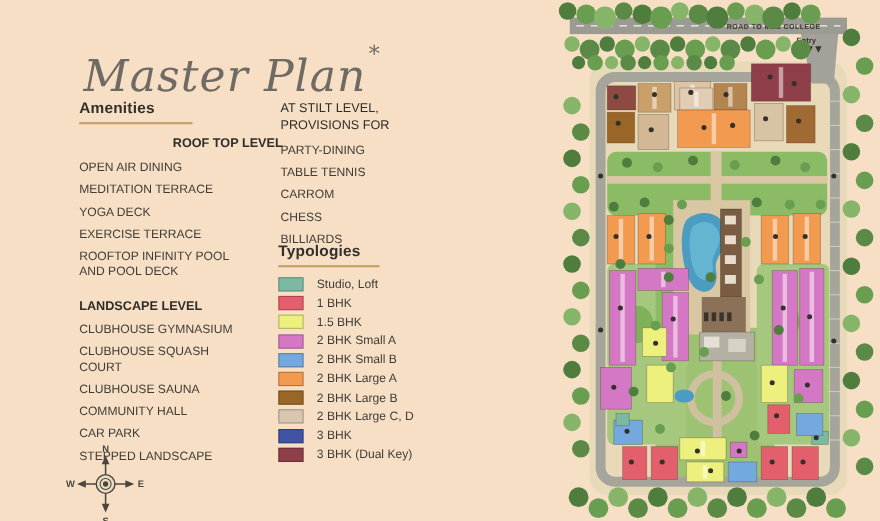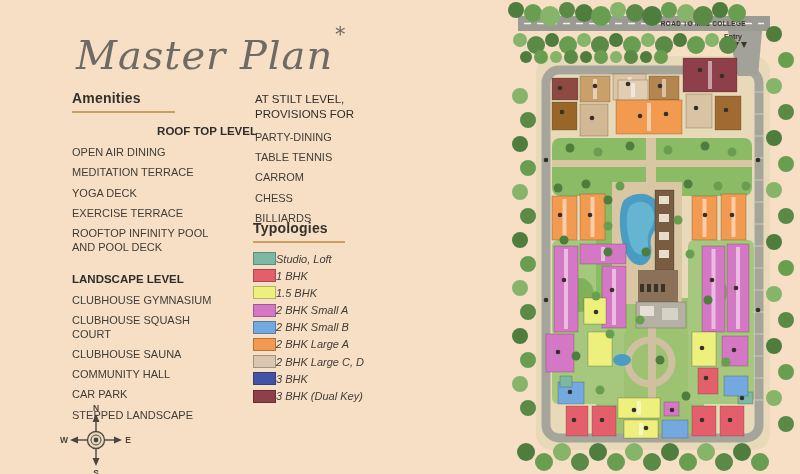--- a/index.html
+++ b/index.html
@@ -1,35 +1,35 @@
 <!DOCTYPE html>
 <html><head>
 <meta charset="utf-8">
 <style>
   html,body{margin:0;padding:0;}
   .page{position:relative;width:800px;height:474px;background:#f6dfc4;overflow:hidden;
         font-family:"Liberation Sans",sans-serif;color:#3c3a35;}
   
-  .title{position:absolute;left:76px;top:22px;font-family:"DejaVu Serif",serif;
+  .title{position:absolute;left:76px;top:36px;font-family:"DejaVu Serif",serif;
          font-style:italic;font-size:40px;font-weight:normal;color:#6f6a64;margin:0;letter-spacing:1px;}
   .title sup{font-size:20px;font-style:normal;vertical-align:28px;margin-left:2px;}
   .col{position:absolute;}
   #amenities-col{left:72px;top:90px;width:185px;}
   #stilt-col{left:255px;top:92px;width:190px;}
   #typologies{left:253px;top:220px;width:200px;}
   .heading{font-size:14px;font-weight:bold;color:#33302c;letter-spacing:.2px;}
   .rule{height:2px;background:#c8a066;margin-top:5px;}
   .section-title{font-size:11.5px;font-weight:bold;color:#2f2d29;margin:18px 0 9px;}
   .section-title.first{margin-top:12px;text-align:right;}
   .item{font-size:11px;color:#403d38;margin-bottom:6.5px;line-height:1.25;width:152px;}
   .stilt-title{font-size:11.5px;font-weight:normal;color:#2f2d29;width:116px;line-height:1.3;margin-bottom:9px;}
   .legend-rows{margin-top:9px;}
   .legend-row{display:flex;align-items:center;margin-bottom:4.2px;}
   .swatch{width:21px;height:11px;border:1px solid rgba(0,0,0,.25);flex:0 0 auto;}
-  .legend-label{font-size:11px;color:#403d38;white-space:nowrap;font-style:italic;}
+  .legend-label{font-size:11px;color:#403d38;padding-left:12px;white-space:nowrap;}
   
   .compass{position:absolute;left:58px;top:402px;}
   .compass text{font-size:8.5px;font-weight:bold;fill:#4a453f;font-family:"Liberation Sans",sans-serif;}
   
   .map{position:absolute;left:500px;top:0;}
   .map text{font-family:"Liberation Sans",sans-serif;}
   .road-label{font-size:6.4px;font-weight:bold;fill:#3d382c;letter-spacing:.4px;}
   .entry-label{font-size:7px;font-weight:bold;fill:#3a352b;}
 </style>
 </head>
@@ -89,20 +89,24 @@
           <span class="swatch" style="background-color: rgb(212, 120, 197);"></span>
           <span class="legend-label">2 BHK Small A</span>
         </div>
         <div class="legend-row">
           <span class="swatch" style="background-color: rgb(116, 169, 223);"></span>
           <span class="legend-label">2 BHK Small B</span>
         </div>
         <div class="legend-row">
           <span class="swatch" style="background-color: rgb(242, 154, 80);"></span>
           <span class="legend-label">2 BHK Large A</span>
+        </div>
+        <div class="legend-row">
+          <span class="swatch" style="background-color: rgb(154, 102, 39);"></span>
+          <span class="legend-label">2 BHK Large B</span>
         </div>
         <div class="legend-row">
           <span class="swatch" style="background-color: rgb(217, 198, 174);"></span>
           <span class="legend-label">2 BHK Large C, D</span>
         </div>
         <div class="legend-row">
           <span class="swatch" style="background-color: rgb(64, 83, 165);"></span>
           <span class="legend-label">3 BHK</span>
         </div>
         <div class="legend-row">

